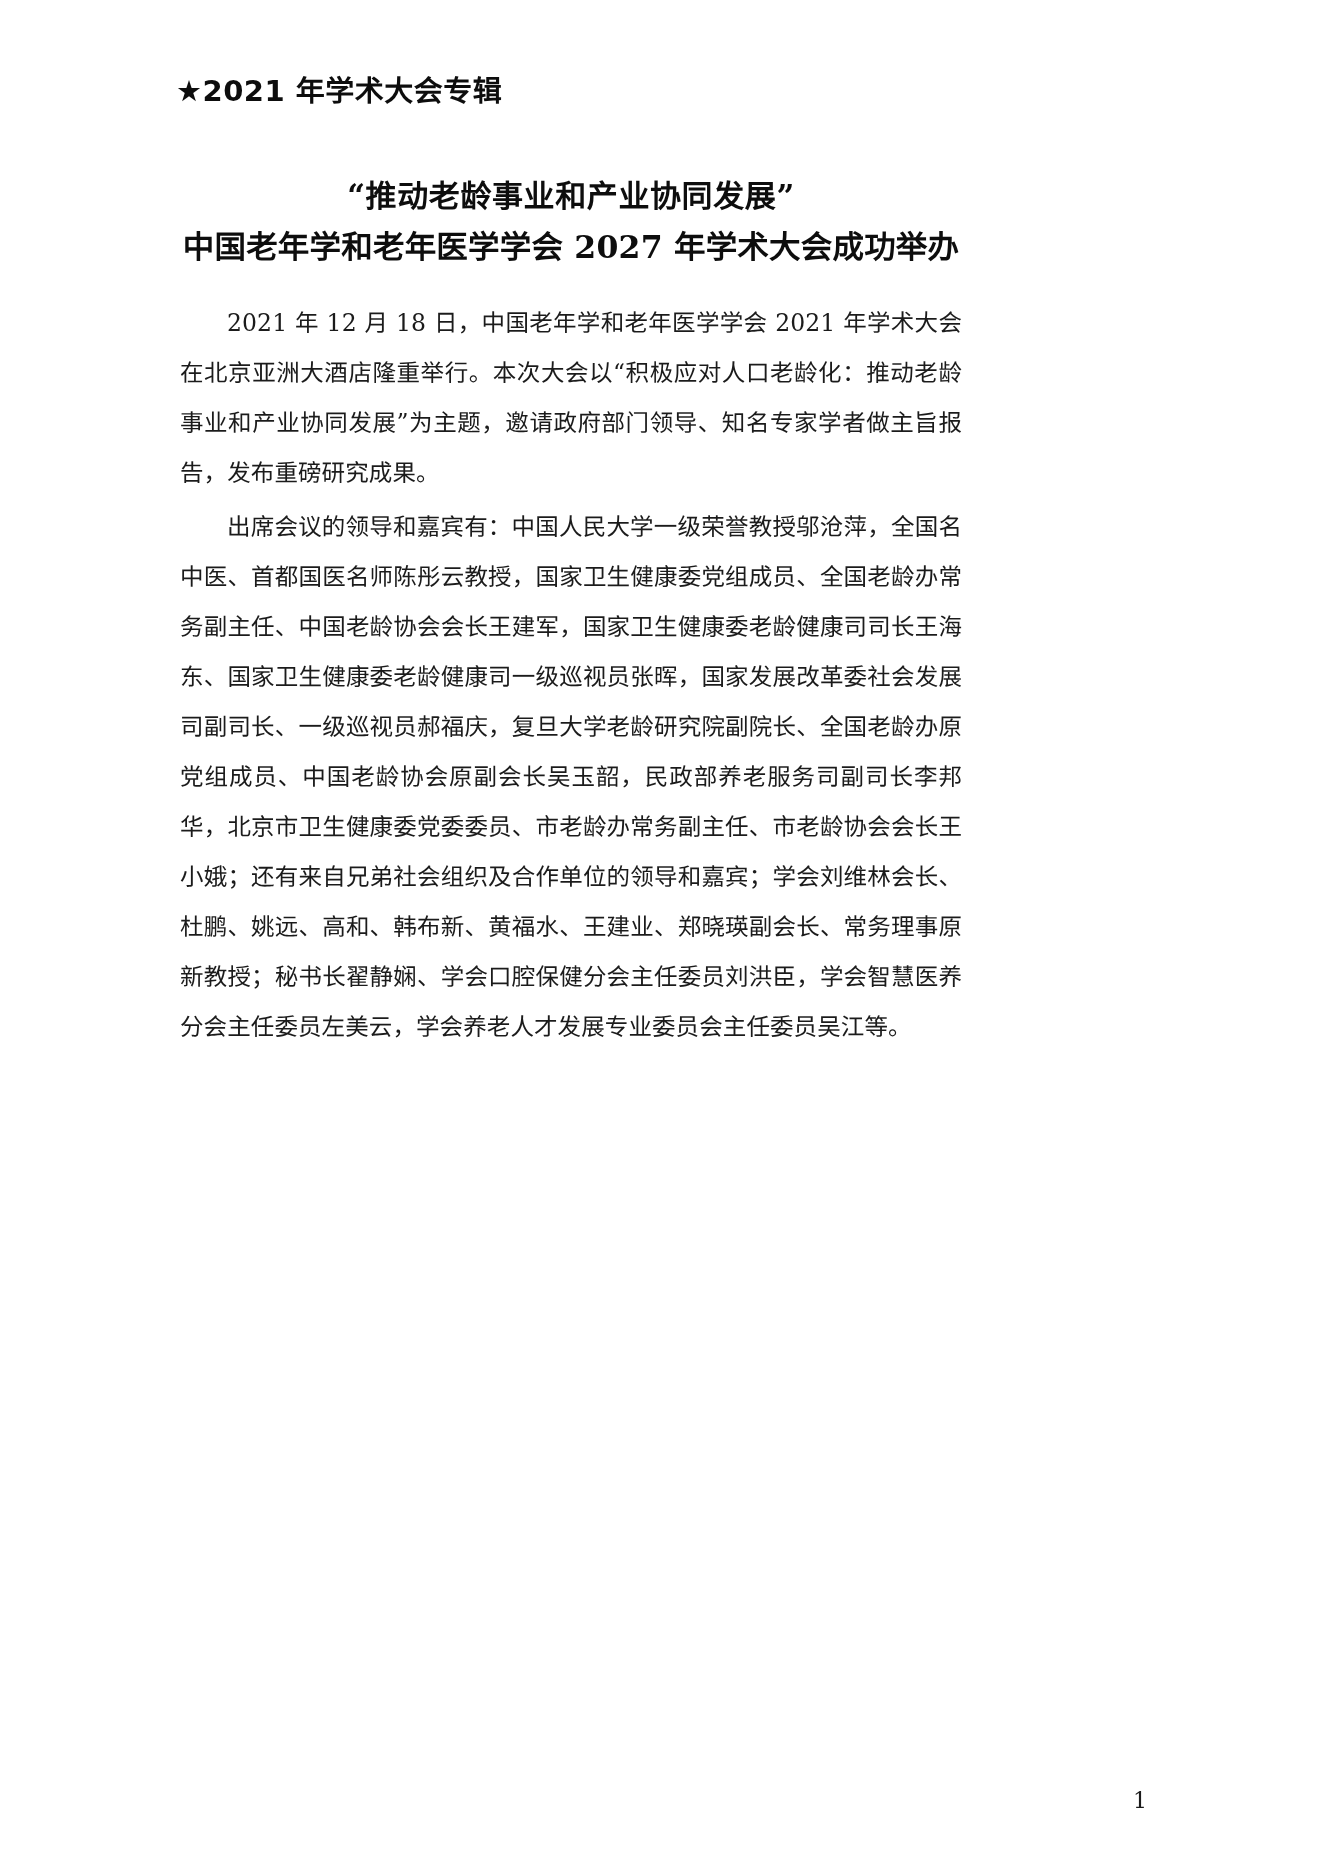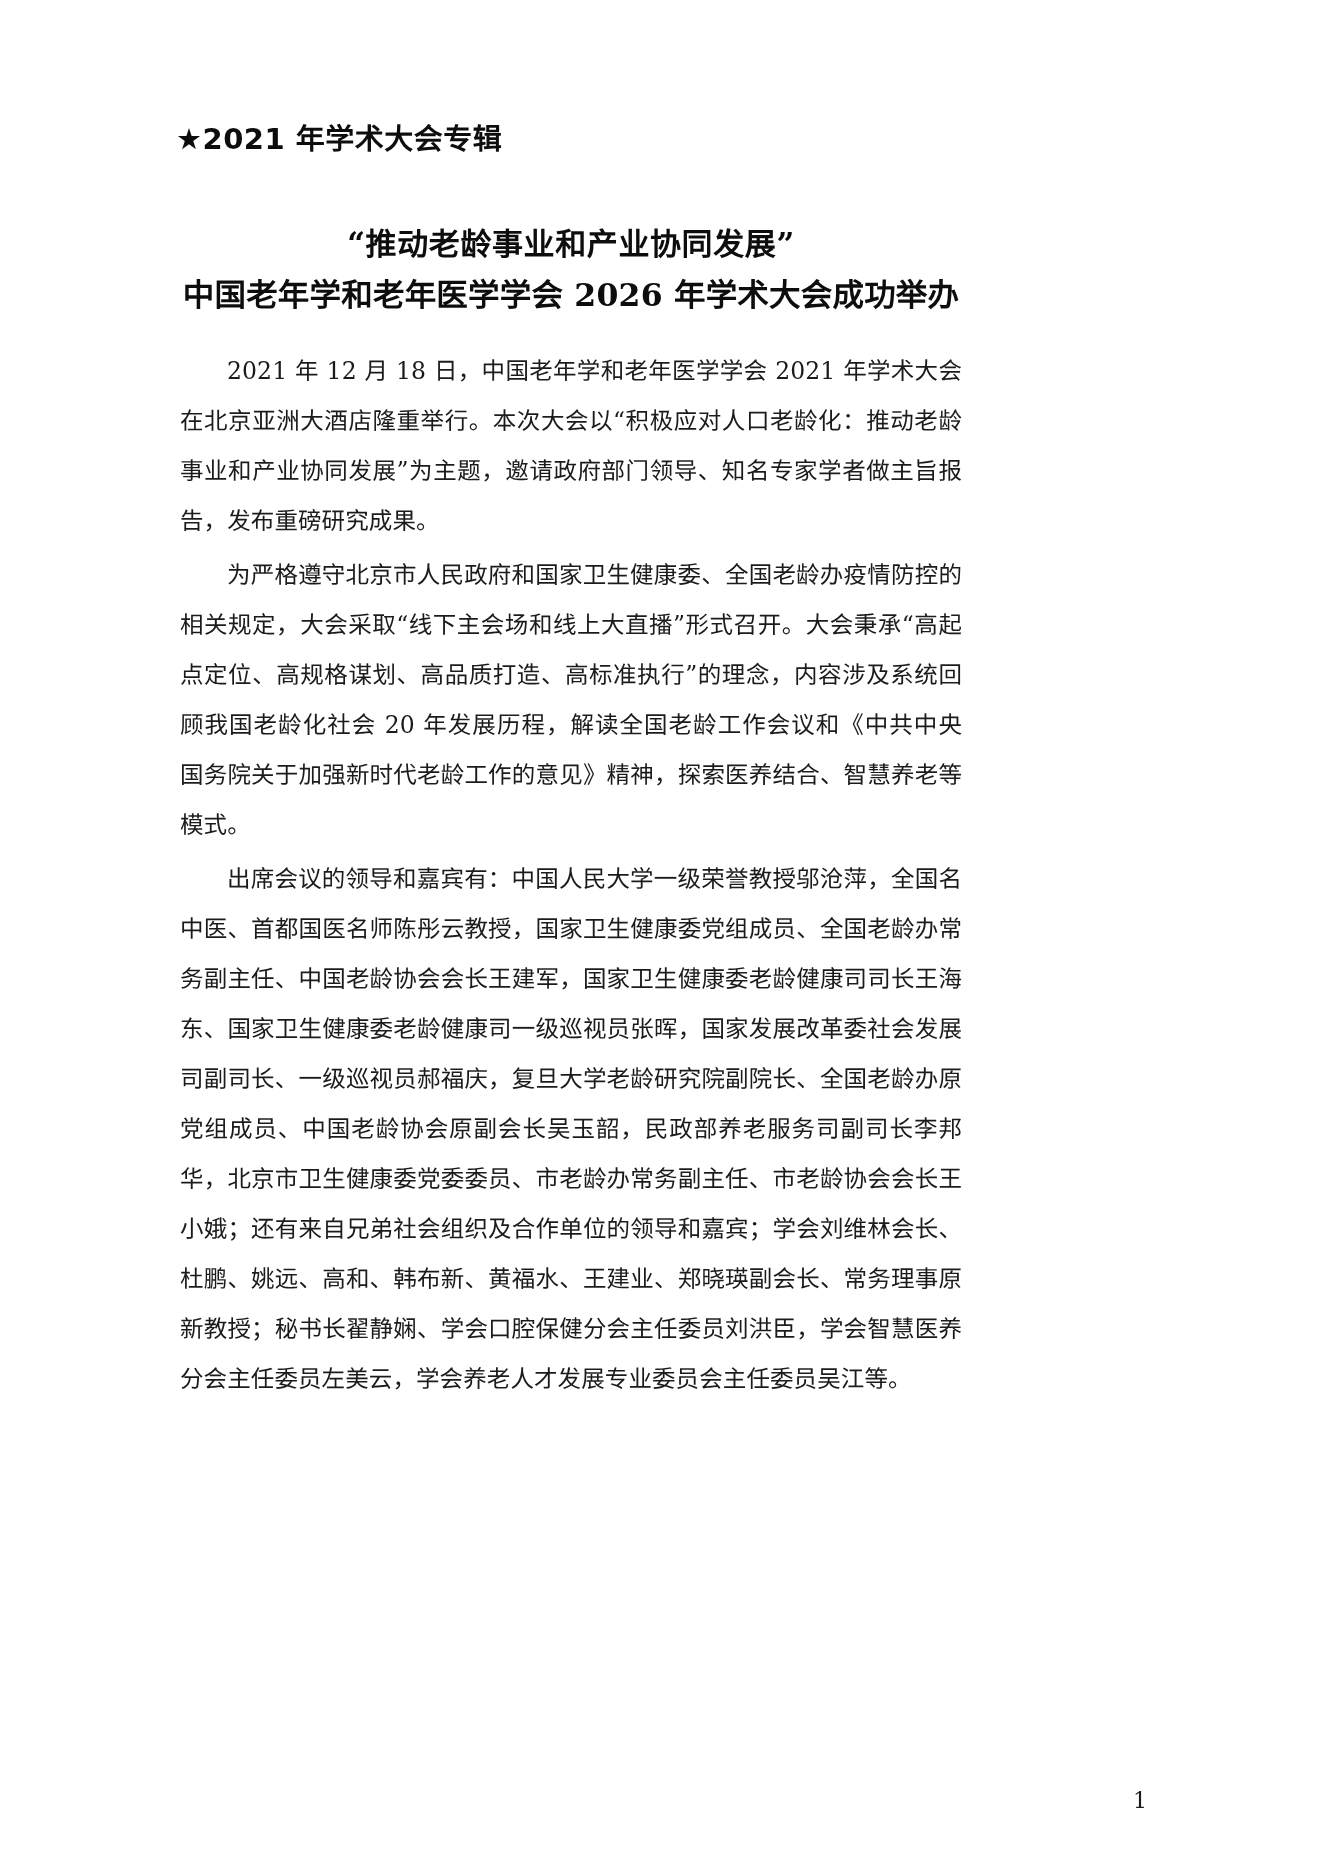--- a/index.html
+++ b/index.html
@@ -31,21 +31,21 @@
     font-family: "DejaVu Sans", "Liberation Sans", sans-serif;
     font-weight: 700;
     font-size: 29px;
     line-height: 1.35;
     letter-spacing: 0.5px;
     color: #0d0d0d;
     margin: 0;
     white-space: nowrap;
   }
   .kicker.first {
-    padding-top: 120px;
+    padding-top: 72px;
   }
   .kicker.second {
     padding-top: 29px;
   }
 
   
   .title-block {
     margin-top: 60px;
     text-align: center;
   }
@@ -95,26 +95,25 @@
 
 <div class="page">
 
   <div class="content">
 
     <h1 class="kicker first">★2021 年学术大会专辑</h1>
 
 
     <div class="title-block">
       <div class="title-line l1">“推动老龄事业和产业协同发展”</div>
-      <div class="title-line l2">中国老年学和老年医学学会 2026 年学术大会成功举办</div>
+      <div class="title-line l2">中国老年学和老年医学学会 2027 年学术大会成功举办</div>
     </div>
 
     <div class="body">
       <p class="para">2021 年 12 月 18 日，中国老年学和老年医学学会 2021 年学术大会在北京亚洲大酒店隆重举行。本次大会以“积极应对人口老龄化：推动老龄事业和产业协同发展”为主题，邀请政府部门领导、知名专家学者做主旨报告，发布重磅研究成果。</p>
-      <p class="para">为严格遵守北京市人民政府和国家卫生健康委、全国老龄办疫情防控的相关规定，大会采取“线下主会场和线上大直播”形式召开。大会秉承“高起点定位、高规格谋划、高品质打造、高标准执行”的理念，内容涉及系统回顾我国老龄化社会 20 年发展历程，解读全国老龄工作会议和《中共中央 国务院关于加强新时代老龄工作的意见》精神，探索医养结合、智慧养老等模式。</p>
       <p class="para">出席会议的领导和嘉宾有：中国人民大学一级荣誉教授邬沧萍，全国名中医、首都国医名师陈彤云教授，国家卫生健康委党组成员、全国老龄办常务副主任、中国老龄协会会长王建军，国家卫生健康委老龄健康司司长王海东、国家卫生健康委老龄健康司一级巡视员张晖，国家发展改革委社会发展司副司长、一级巡视员郝福庆，复旦大学老龄研究院副院长、全国老龄办原党组成员、中国老龄协会原副会长吴玉韶，民政部养老服务司副司长李邦华，北京市卫生健康委党委委员、市老龄办常务副主任、市老龄协会会长王小娥；还有来自兄弟社会组织及合作单位的领导和嘉宾；学会刘维林会长、杜鹏、姚远、高和、韩布新、黄福水、王建业、郑晓瑛副会长、常务理事原新教授；秘书长翟静娴、学会口腔保健分会主任委员刘洪臣，学会智慧医养分会主任委员左美云，学会养老人才发展专业委员会主任委员吴江等。</p>
     </div>
 
   </div>
 
   <div class="folio">1</div>
 
 </div>
 
 </body></html>

